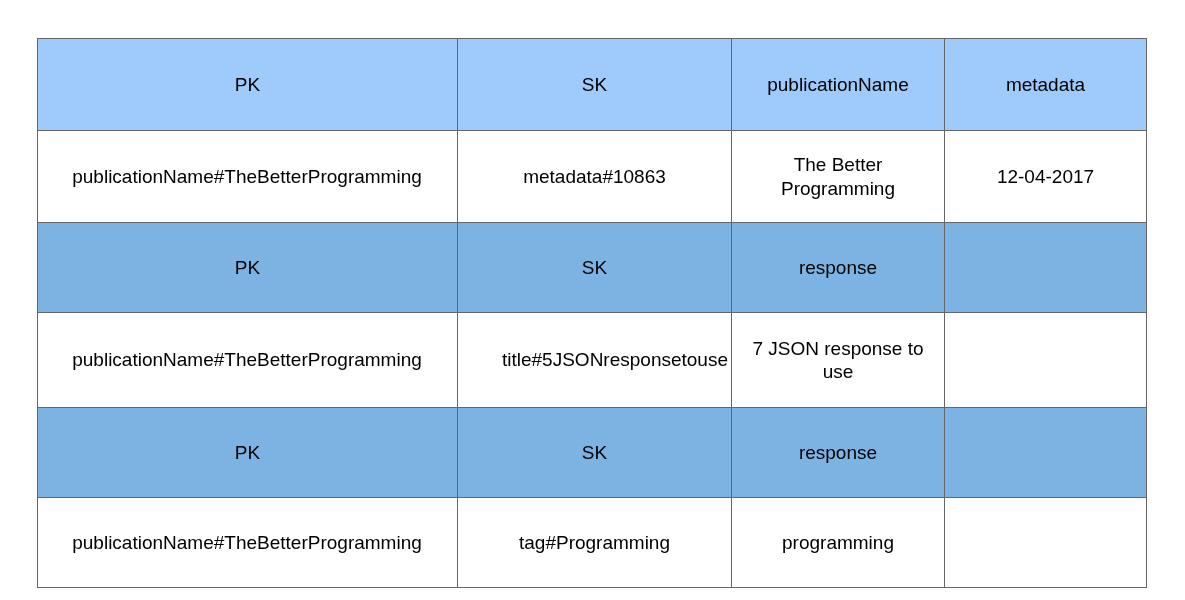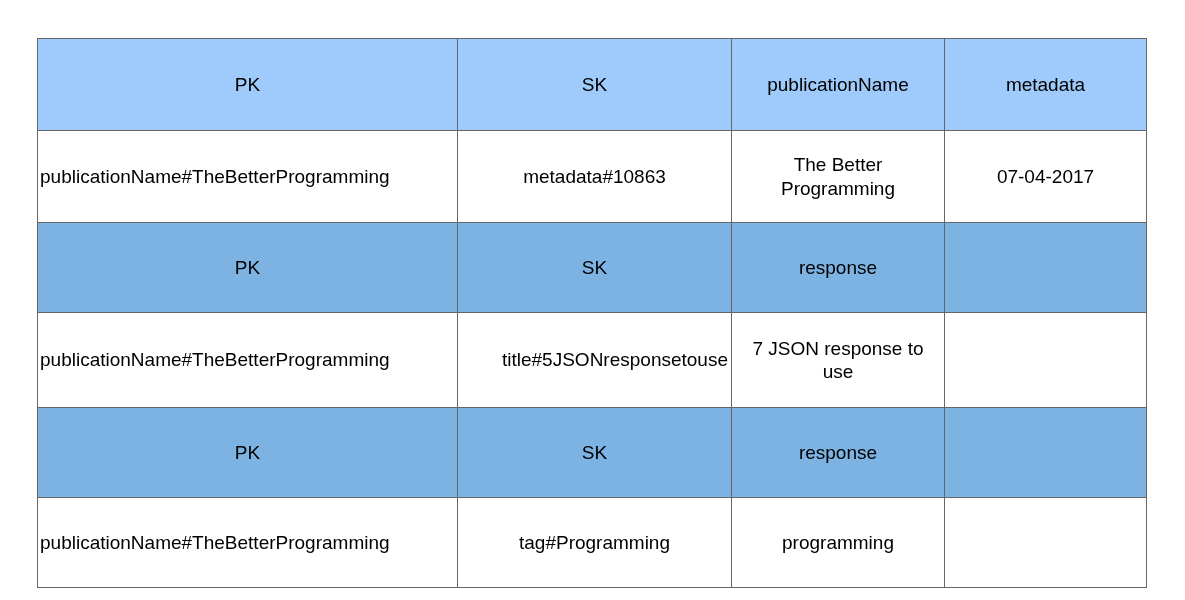--- a/index.html
+++ b/index.html
@@ -62,21 +62,21 @@
   
   tr.data-row td {
     background: #ffffff;
     height: 87px;
   }
   tr.data-row-2 td { height: 90px; }
   tr.data-row-3 td { height: 85px; }
 
   
   td.pk-value {
-    text-align: left;
+    text-align: center;
     padding-left: 2px;
     white-space: nowrap;
   }
 
   
   td.overflow-nowrap {
     white-space: nowrap;
     text-align: right;
   }
 
@@ -99,21 +99,21 @@
       <tr class="header-row-primary">
         <td>PK</td>
         <td>SK</td>
         <td>publicationName</td>
         <td>metadata</td>
       </tr>
       <tr class="data-row data-row-1">
         <td class="pk-value">publicationName#TheBetterProgramming</td>
         <td>metadata#10863</td>
         <td>The Better Programming</td>
-        <td>07-04-2017</td>
+        <td>12-04-2017</td>
       </tr>
 
       <tr class="header-row-secondary">
         <td>PK</td>
         <td>SK</td>
         <td>response</td>
         <td class="empty-cell"></td>
       </tr>
       <tr class="data-row data-row-2">
         <td class="pk-value">publicationName#TheBetterProgramming</td>

